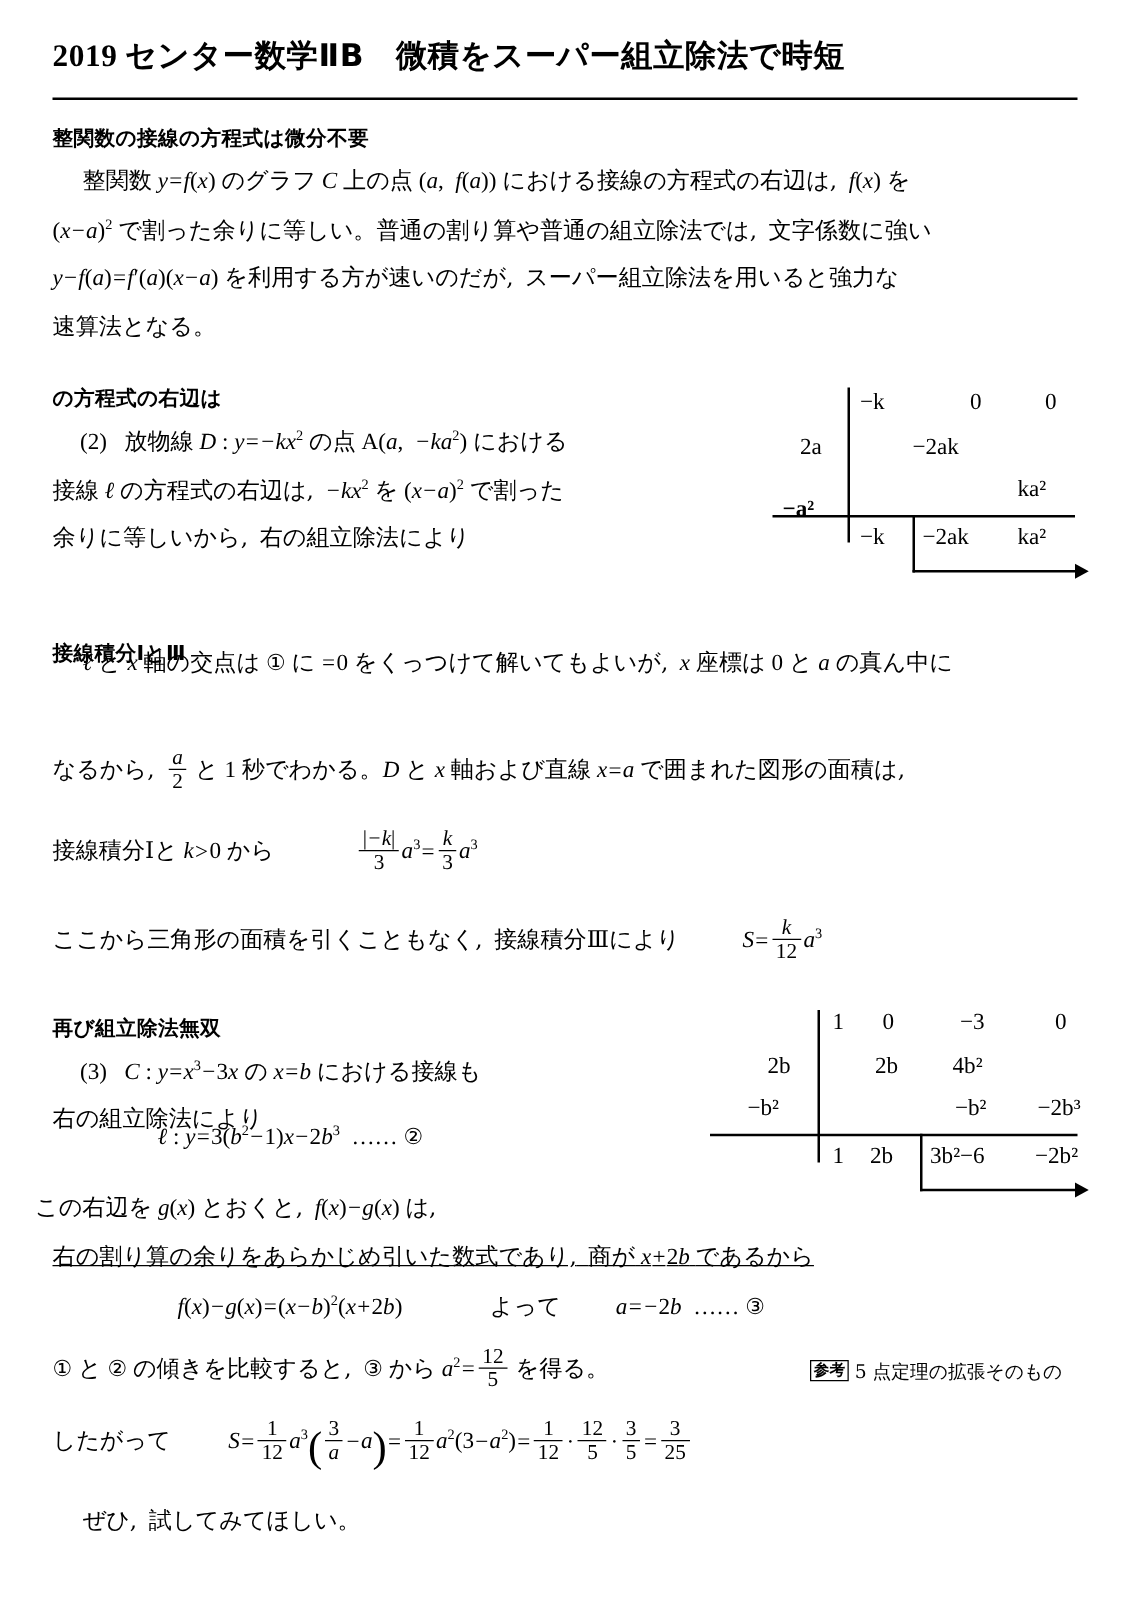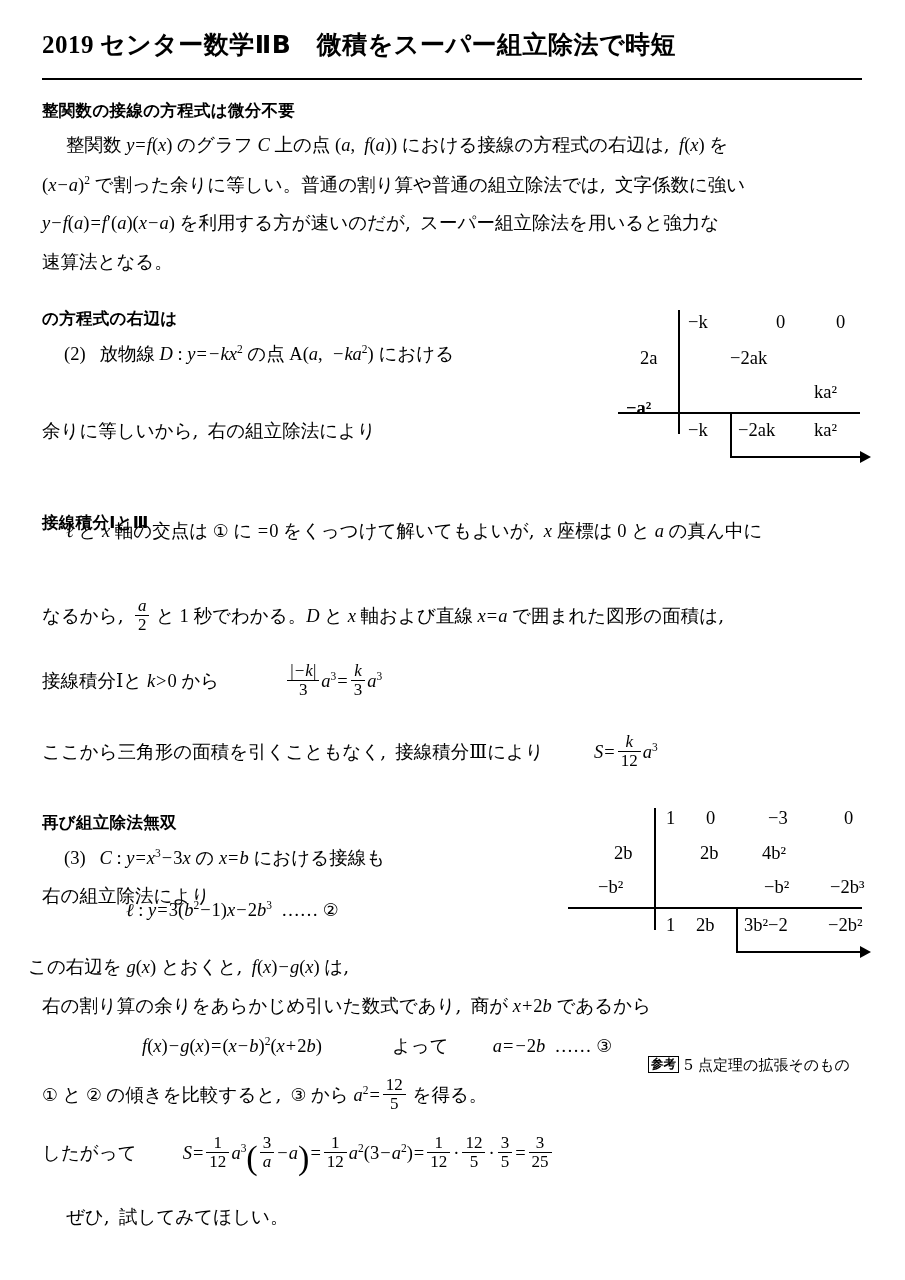--- a/index.html
+++ b/index.html
@@ -141,20 +141,21 @@
     font-weight: bold;
     padding: 0px 2px 1px 2px;
     line-height: 1.15;
     vertical-align: 2px;
   }
   .ref-line {
     position: absolute;
     font-size: 15px;
     white-space: nowrap;
     font-family: "DejaVu Serif", serif;
+    margin-top: 32px;
   }
 </style>
 </head>
 <body>
 
 <div class="page">
 
   <div class="title">
     <span class="year mn">2019</span><span style="display:inline-block;width:6px"></span><span class="jp">センター数学ⅡB　微積をスーパー組立除法で時短</span>
   </div>
@@ -177,20 +178,23 @@
   <div class="para" style="left:42px; top:253px;">
     <span class="jp">速算法となる。</span>
   </div>
 
   <div class="sec-head" style="left:42px; top:308px;">の方程式の右辺は</div>
 
   <div class="para" style="left:42px; top:344px;">
     <span style="display:inline-block;width:22px"></span><span class="mn">(2)</span>&nbsp;&nbsp;&nbsp;<span class="jp">放物線</span> <i class="m">D</i> <span class="mn">:</span> <i class="m">y</i><span class="op">=</span><span class="op">−</span><i class="m">kx</i><sup class="en">2</sup> <span class="jp">の点</span> <span class="mn">A(</span><i class="m">a</i><span class="mn">,</span>&nbsp;&nbsp;<span class="op">−</span><i class="m">ka</i><sup class="en">2</sup><span class="mn">)</span> <span class="jp">における</span>
   </div>
 
+  <div class="para" style="left:42px; top:383px;">
+    <span class="jp">接線</span> <i class="m">ℓ</i> <span class="jp">の方程式の右辺は,</span>&nbsp;&nbsp;<span class="op">−</span><i class="m">kx</i><sup class="en">2</sup> <span class="jp">を</span> <span class="mn">(</span><i class="m">x</i><span class="op">−</span><i class="m">a</i><span class="mn">)</span><sup class="en">2</sup> <span class="jp">で割った</span>
+  </div>
 
   <div class="para" style="left:42px; top:422px;">
     <span class="jp">余りに等しいから,</span>&nbsp;&nbsp;<span class="jp">右の組立除法により</span>
   </div>
 
 
   <div class="sdtable" style="left:600px; top:306px; width:300px; height:160px;">
 
     <div class="sd-vline" style="left:78px; top:4px; height:124px;"></div>
 
@@ -244,21 +248,21 @@
   </div>
 
   <div class="para" style="left:42px; top:900px;">
     <span style="display:inline-block;width:84px"></span><i class="m">ℓ</i> <span class="mn">:</span> <i class="m">y</i><span class="op">=</span><span class="mn">3(</span><i class="m">b</i><sup class="en">2</sup><span class="op">−</span><span class="mn">1)</span><i class="m">x</i><span class="op">−</span><span class="mn">2</span><i class="m">b</i><sup class="en">3</sup>&nbsp;&nbsp;<span class="mn">……</span> <span class="circnum">②</span>
   </div>
 
   <div class="para" style="left:28px; top:958px;">
     <span class="jp">この右辺を</span> <i class="m">g</i><span class="mn">(</span><i class="m">x</i><span class="mn">)</span> <span class="jp">とおくと,</span>&nbsp;&nbsp;<i class="m">f</i><span class="mn">(</span><i class="m">x</i><span class="mn">)</span><span class="op">−</span><i class="m">g</i><span class="mn">(</span><i class="m">x</i><span class="mn">)</span> <span class="jp">は,</span>
   </div>
 
-  <div class="para" style="left:42px; top:997px;">
+  <div class="para" style="left:42px; top:997px;text-decoration:underline;">
     <span class="jp">右の割り算の余りをあらかじめ引いた数式であり,</span>&nbsp;&nbsp;<span class="jp">商が</span> <i class="m">x</i><span class="op">+</span><span class="mn">2</span><i class="m">b</i> <span class="jp">であるから</span>
   </div>
 
   <div class="para" style="left:42px; top:1036px;">
     <span style="display:inline-block;width:100px"></span><i class="m">f</i><span class="mn">(</span><i class="m">x</i><span class="mn">)</span><span class="op">−</span><i class="m">g</i><span class="mn">(</span><i class="m">x</i><span class="mn">)</span><span class="op">=</span><span class="mn">(</span><i class="m">x</i><span class="op">−</span><i class="m">b</i><span class="mn">)</span><sup class="en">2</sup><span class="mn">(</span><i class="m">x</i><span class="op">+</span><span class="mn">2</span><i class="m">b</i><span class="mn">)</span><span style="display:inline-block;width:70px"></span><span class="jp">よって</span><span style="display:inline-block;width:44px"></span><i class="m">a</i><span class="op">=</span><span class="op">−</span><span class="mn">2</span><i class="m">b</i>&nbsp;&nbsp;<span class="mn">……</span> <span class="circnum">③</span>
   </div>
 
   <div class="para" style="left:42px; top:1076px;">
     <span class="circnum">①</span> <span class="jp">と</span> <span class="circnum">②</span> <span class="jp">の傾きを比較すると,</span>&nbsp;&nbsp;<span class="circnum">③</span> <span class="jp">から</span> <i class="m">a</i><sup class="en">2</sup><span class="op">=</span><span class="frac"><span class="num"><span class="mn">12</span></span><span class="den"><span class="mn">5</span></span></span> <span class="jp">を得る。</span>
   </div>
@@ -291,21 +295,21 @@
     <div class="sd-cell" style="left:58px; top:71px;">−b²</div>
 
     <div class="sd-cell" style="left:160px; top:37px;">2b</div>
     <div class="sd-cell" style="left:222px; top:37px;">4b²</div>
 
     <div class="sd-cell" style="left:224px; top:71px;">−b²</div>
     <div class="sd-cell" style="left:290px; top:71px;">−2b³</div>
 
     <div class="sd-cell" style="left:126px; top:109px;">1</div>
     <div class="sd-cell" style="left:156px; top:109px;">2b</div>
-    <div class="sd-cell" style="left:204px; top:109px;">3b²−2</div>
+    <div class="sd-cell" style="left:204px; top:109px;">3b²−6</div>
     <div class="sd-cell" style="left:288px; top:109px;">−2b²</div>
 
     <div class="sd-box-left" style="left:196px; top:101px; height:46px;"></div>
     <div class="sd-box-bottom" style="left:196px; top:145px; width:126px;"></div>
     <div class="sd-arrow" style="left:320px; top:140px;"></div>
   </div>
 
 </div>
 
 </body></html>

